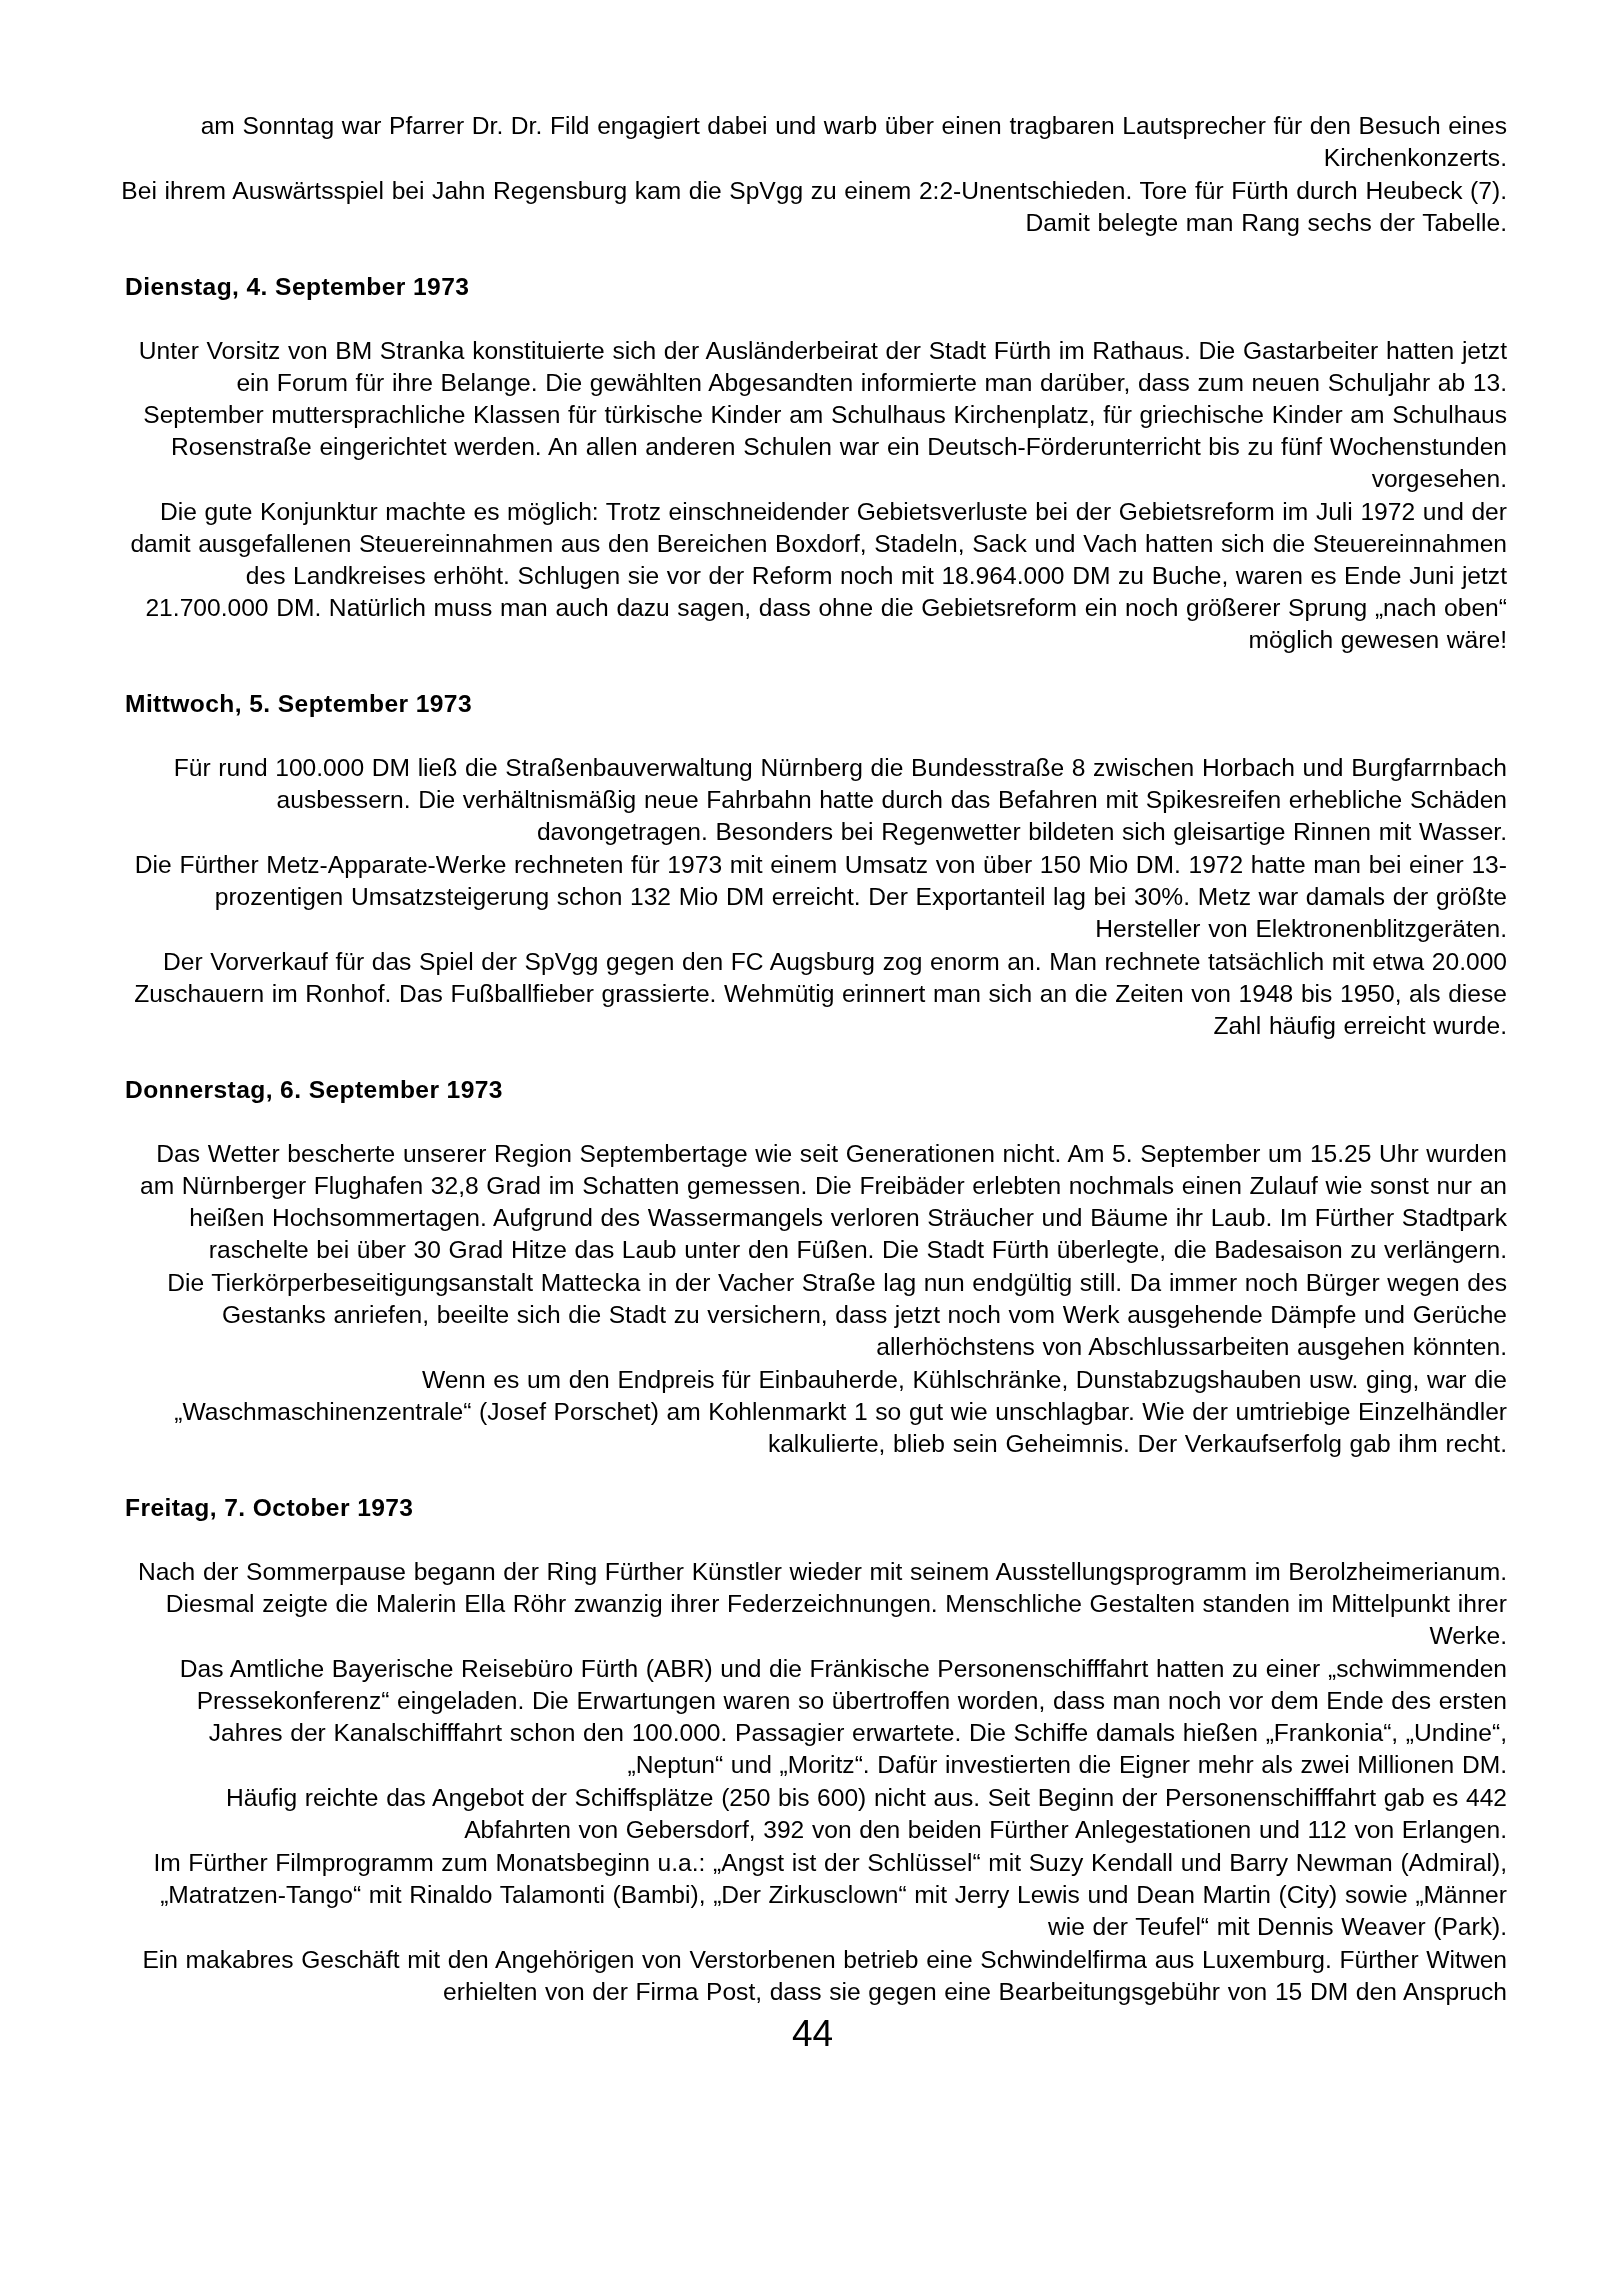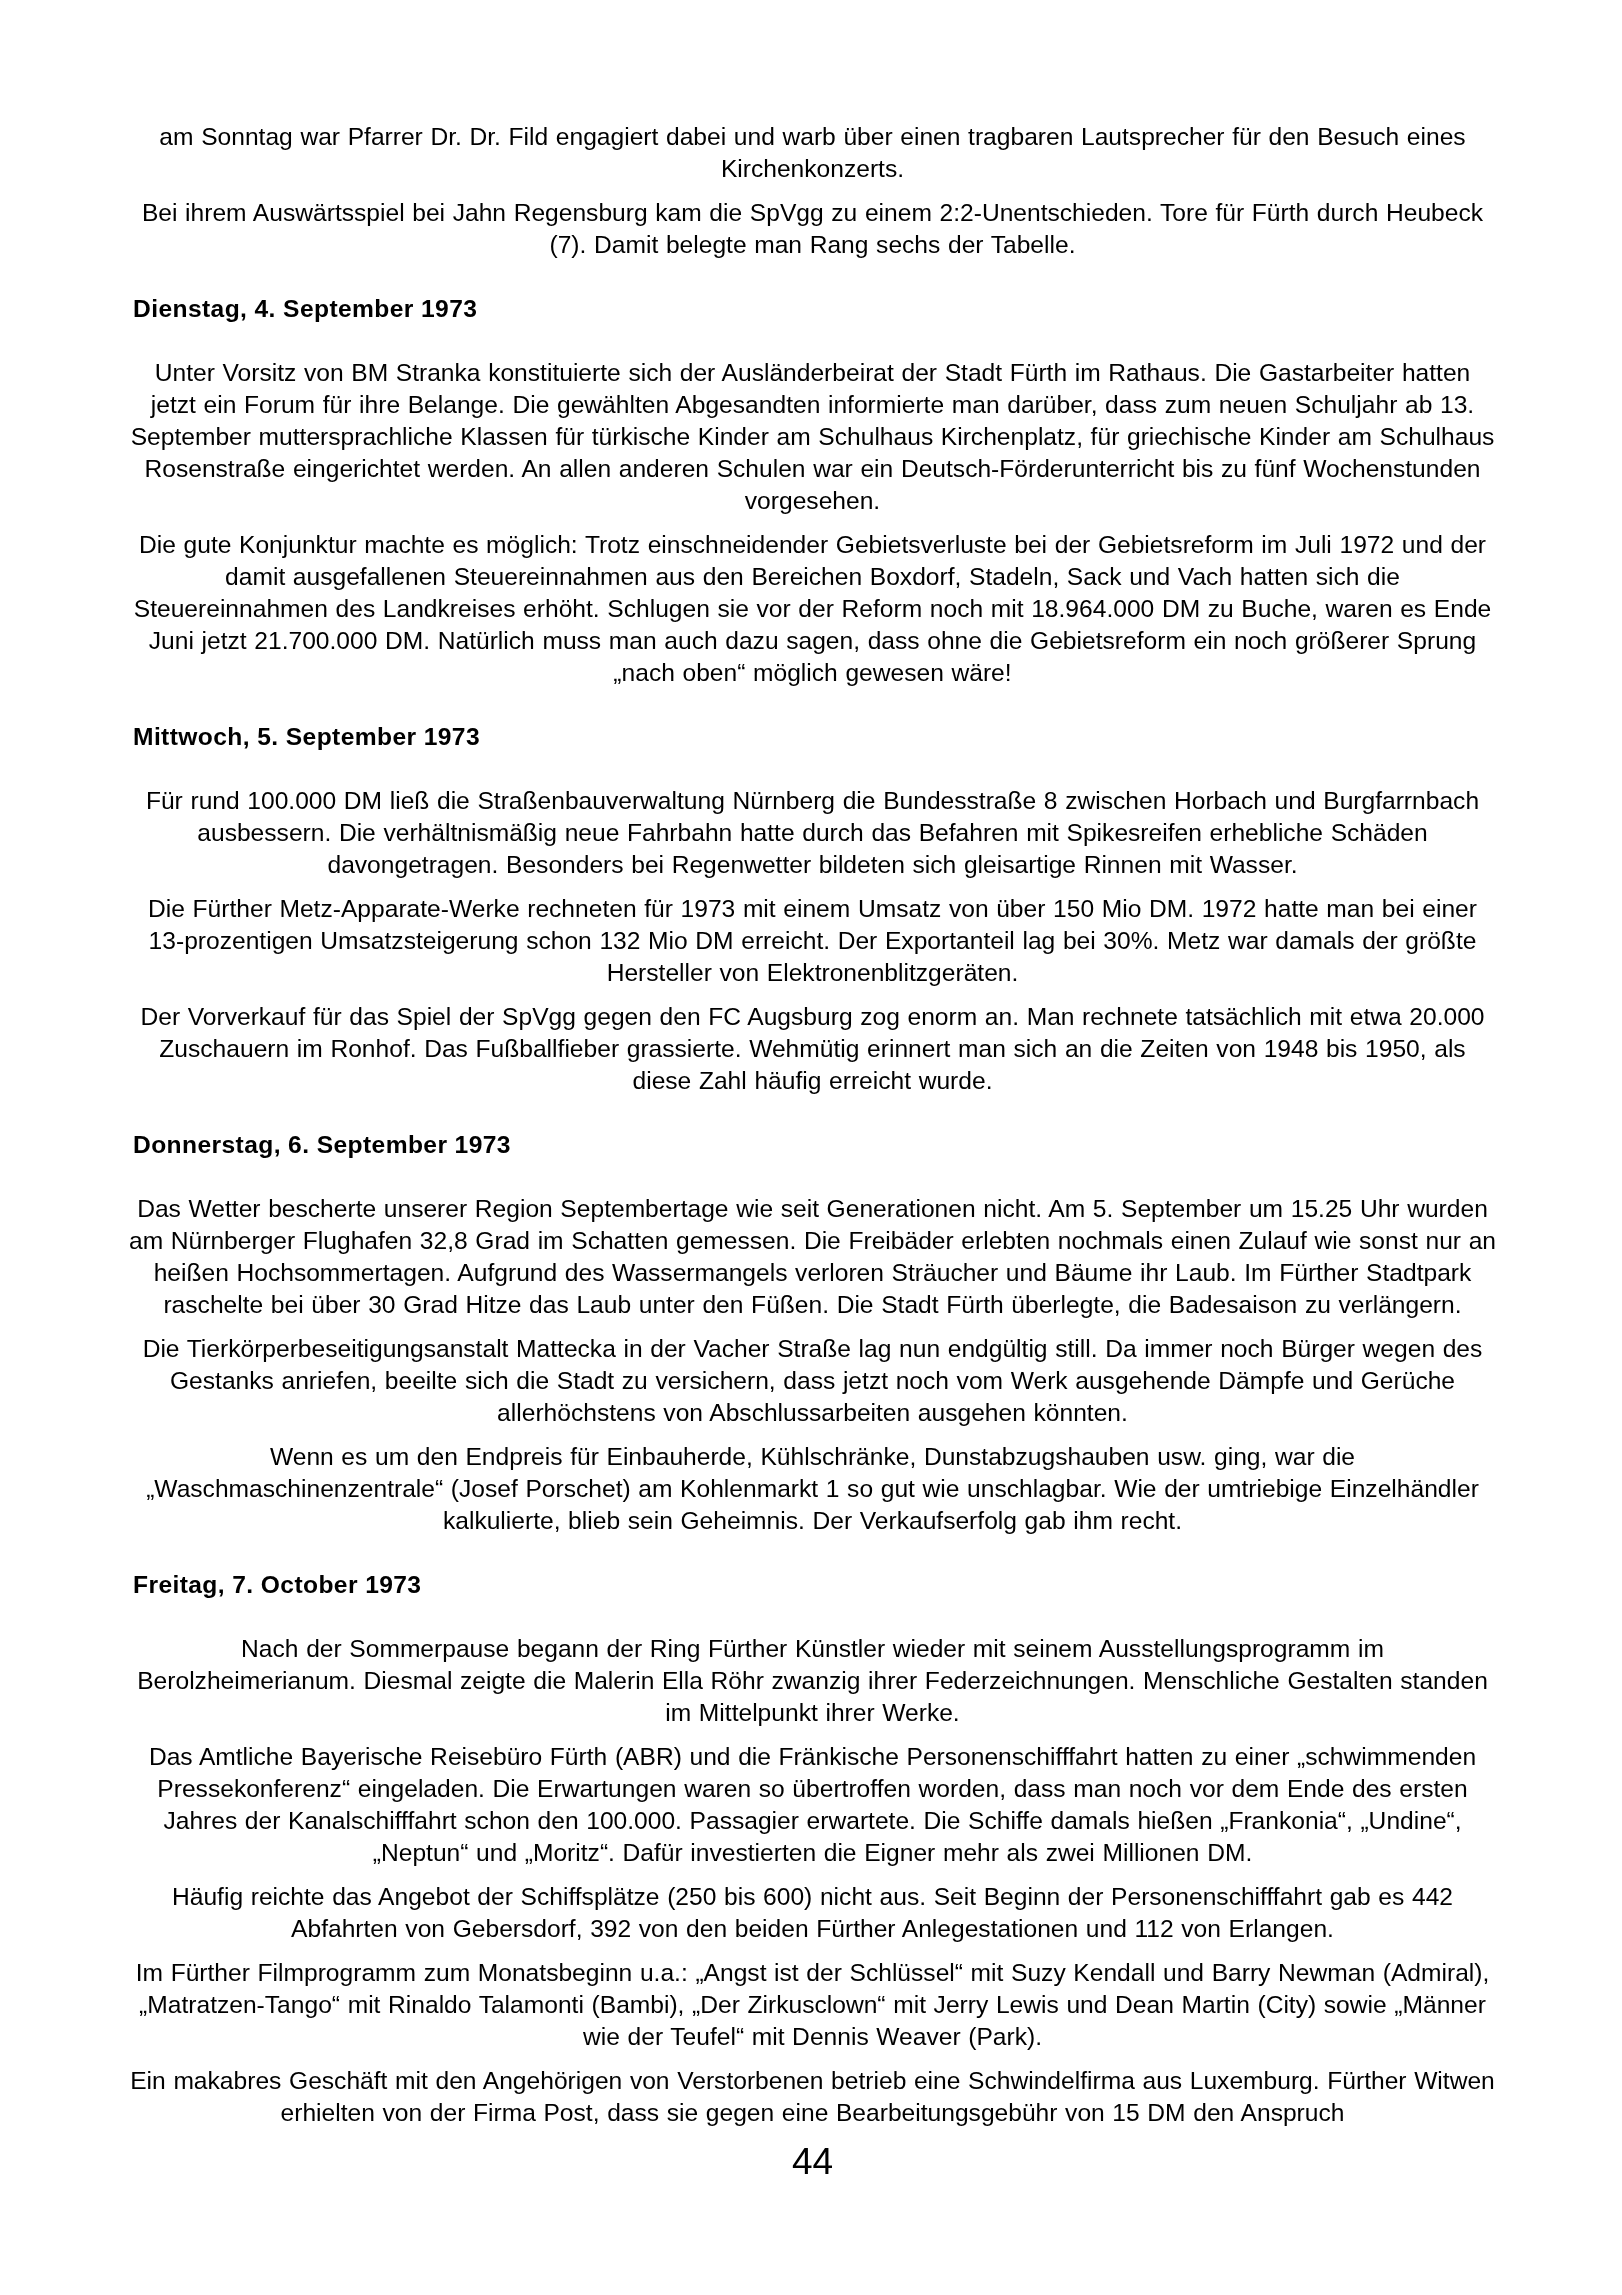--- a/index.html
+++ b/index.html
@@ -14,29 +14,29 @@
     box-sizing: border-box;
     background: #ffffff;
     color: #000000;
     font-family: "Liberation Sans", "DejaVu Sans", sans-serif;
     font-size: 24.6px;
     line-height: 32px;
     padding: 109px 115px 0 117px;
     overflow: hidden;
   }
   .content p {
-    margin: 12px;
-    text-align: center;
+    margin: 1px;
+    text-align: right;
     word-spacing: 0.8px;
   }
   .day-section h2 {
     font-size: 24.6px;
     line-height: 32px;
     font-weight: bold;
-    margin: 32px 0 32px 16px;
+    margin: 32px 0 32px 8px;
     letter-spacing: 0.4px;
   }
   .footer {
     margin-top: 4.8px;
     text-align: center;
     font-size: 37px;
     line-height: 41px;
     font-weight: normal;
   }
 </style>

